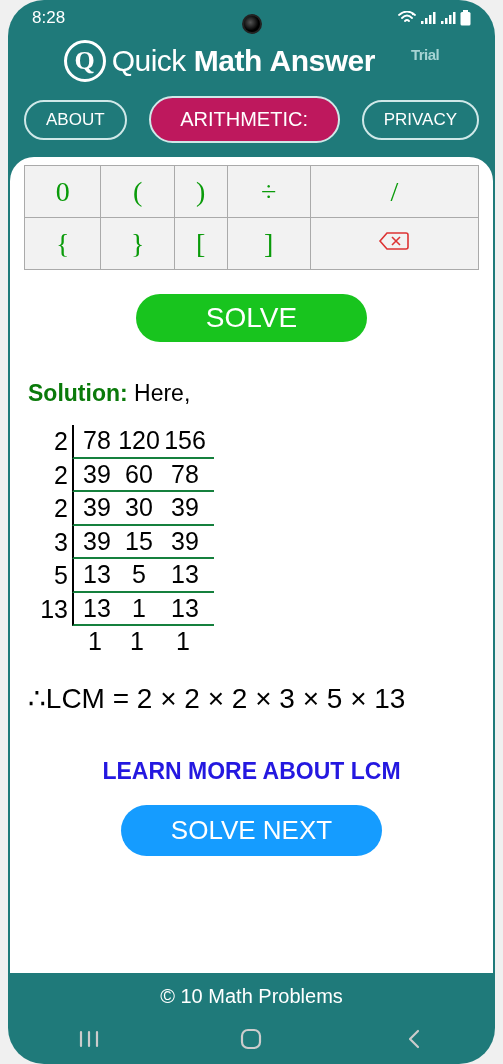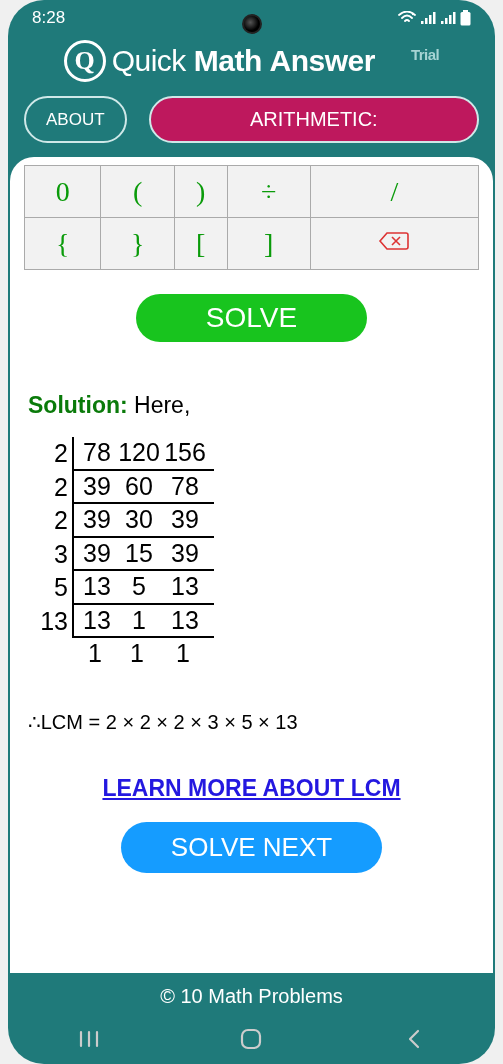--- a/index.html
+++ b/index.html
@@ -56,21 +56,21 @@
   .logo-circle {
     width: 42px; height: 42px; border: 3px solid #fff; border-radius: 50%;
     display: inline-flex; align-items: center; justify-content: center;
     color: #fff; font-size: 26px; font-weight: 700; font-family: Georgia, serif;
   }
   .logo-text { color: #fff; font-size: 30px; letter-spacing: -0.5px; font-weight: 400; }
   .logo-text .b { font-weight: 700; }
   .logo-text .trial { font-size: 15px; color: #a6d4d4; vertical-align: super; font-weight: 600; margin-left: 36px; }
   .tagline { color: #fff; font-size: 15px; margin-top: -2px; font-weight: 500; letter-spacing: 0.3px; }
   .nav-row {
-    display: flex; justify-content: space-between; 
+    display: flex; justify-content: space-between; align-items: center;
     padding: 8px 16px 14px; gap: 22px;
   }
   .pill-btn {
     border: 2px solid #cfe8e8; color: #fff; background: transparent;
     border-radius: 26px; padding: 8px 20px; font-size: 17px; font-weight: 500;
   }
   .pill-btn.active {
     background: #be185d; border-color: #cfe8e8; flex: 1;
     font-size: 20px; padding: 10px 20px;
   }
@@ -88,37 +88,37 @@
   .keypad td {
     border: 1px solid #aaa; background: #f2f2f2;
     text-align: center; height: 52px; font-size: 28px; color: #0a9b0a;
     font-family: "Times New Roman", serif;
   }
   .keypad td.del { color: #d00; font-size: 22px; }
   .solve-btn {
     background: #18c41e; color: #fff; border: none; border-radius: 30px;
     font-size: 28px; padding: 8px 70px; margin: 24px auto 34px; display: block;
   }
-  .sol-head { font-size: 23px; margin: 16px 4px 18px; }
+  .sol-head { font-size: 23px; margin: 4px 4px 18px; }
   .sol-head .lbl { color: #0a7a0a; font-weight: 700; }
   .ladder { margin-left: 14px; font-size: 25px; font-family: Arial, sans-serif; }
   .ladder-row { display: flex; align-items: center; line-height: 1.26; }
   .div-col { width: 34px; text-align: right; padding-right: 4px; }
   .num-box {
-    border-left: 2px solid #000; border-bottom: 2px solid #000000;
+    border-left: 2px solid #000; border-bottom: 2px solid #15803d;
     display: flex; padding: 0 6px 0 4px;
   }
   .num-box.nob { border: none; }
   .num-box span { width: 46px; text-align: center; }
   .num-box span.w1 { width: 38px; }
-  .conclusion { font-size: 20px; margin: 37px 4px 0; line-height: 1.5; }
+  .conclusion { font-size: 28px; margin: 20px 4px 0; line-height: 1.5; }
   .conclusion .ind { margin-left: 74px; }
   .learn-link {
     display: block; text-align: center; color: #2418e0;
-    text-decoration: underline; font-size: 23px; font-weight: 600;
+    font-size: 23px; font-weight: 600;
     margin: 38px 0 20px;
   }
   .solve-next {
     background: #159cff; color: #fff; border: none; border-radius: 30px;
     font-size: 26px; padding: 10px 50px; margin: 0 auto 20px; display: block; text-align: right;
   }
   .footer {
     background: #1f7a7a; color: #fff; text-align: center;
     font-size: 20px; padding: 12px 0 6px;
   }
@@ -168,20 +168,21 @@
           <span>Quick</span>
           <span class="b">Math</span>
           <span class="b">Answer</span><span class="trial">Trial</span>
         </span>
       </div>
     </div>
 
     <div class="nav-row">
       <button class="pill-btn">ABOUT</button>
       <button class="pill-btn active">ARITHMETIC:</button>
+      <button class="pill-btn">PRIVACY</button>
     </div>
 
     <div class="sheet">
 
       <table class="keypad">
         <tbody>
             <tr>
           <td>0</td>
           <td>(</td>
           <td>)</td>

